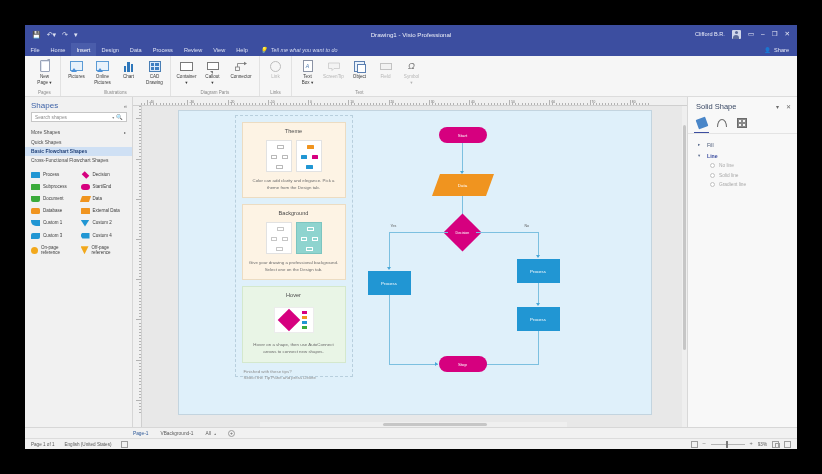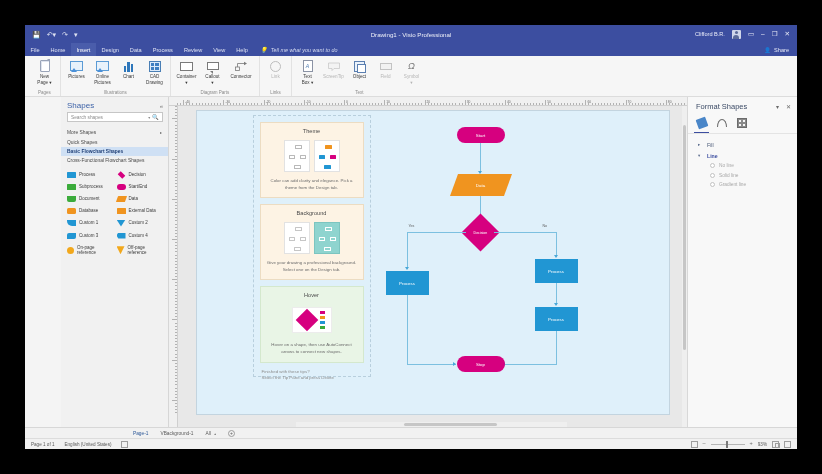--- a/index.html
+++ b/index.html
@@ -121,21 +121,21 @@
   .i-text{width:10px;height:12px;border:1px solid #8b93a5;background:#fff;
     display:flex;align-items:center;justify-content:center;font-size:5px;color:#3f6fa8;}
   .i-tip{width:12px;height:9px;}
   .i-obj{width:11px;height:11px;border:1px solid #5b7fb0;background:#eaf2fb;position:relative;}
   .i-obj::after{content:"";position:absolute;left:2px;top:2px;width:7px;height:7px;
     border:1px solid #5b7fb0;background:#fff;}
   .i-field{width:12px;height:7px;border:1px solid #c3c3c3;background:#f2f2f2;}
   .i-symbol{font-size:9px;color:#777;line-height:1;}
 
   
-  .body { flex: 1; display: flex; min-height: 0; background:#f4f4f4;padding-left:36px; }
+  .body { flex: 1; display: flex; min-height: 0; background:#f4f4f4; }
 
   
   .shapes-pane {
     width: 108px; background: #f1f1f1; border-right: 1px solid #d6d6d6;
     display: flex; flex-direction: column; flex: none;
   }
   .shapes-head {
     display:flex; align-items:center; padding: 4px 5px 2px 6px;
   }
   .shapes-title { font-size: 8px; color: #3e63a8; }
@@ -1025,21 +1025,21 @@
             </div>
           <div class="vscroll">
               <i></i>
             </div>
         </div>
       </div>
     </div>
 
     <div class="fmt-pane">
       <div class="fmt-head">
-        <span class="fmt-title">Format Shapes</span>
+        <span class="fmt-title">Solid Shape</span>
         <span class="hx">
           <span>▾</span>
           <span>✕</span>
         </span>
       </div>
       <div class="fmt-tabs">
         <span class="ftab active">
             <i class="bucket"></i>
           </span>
         <span class="ftab">

